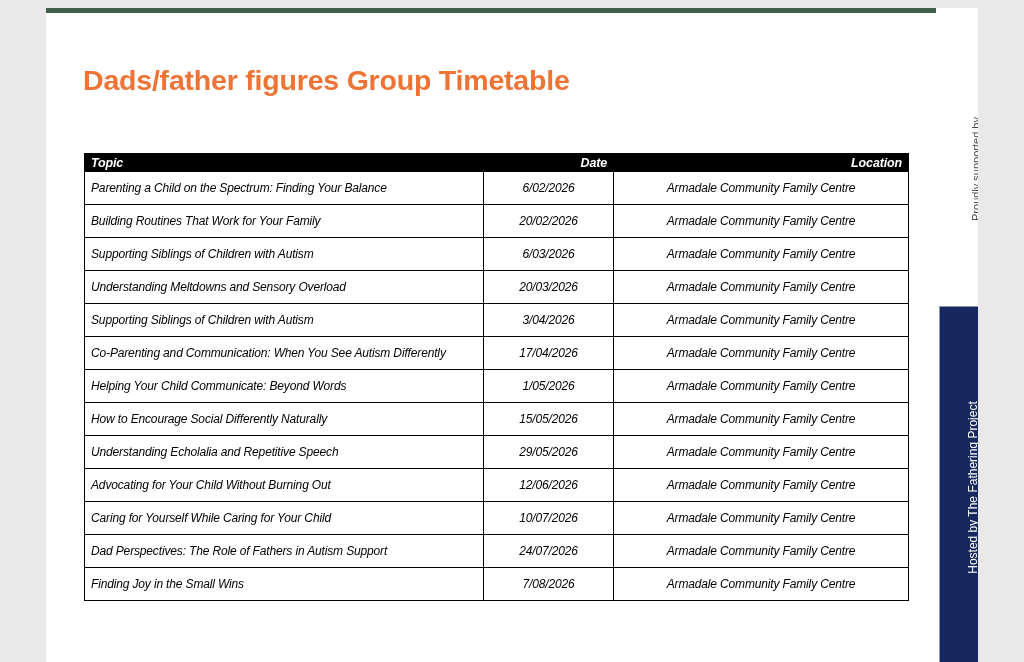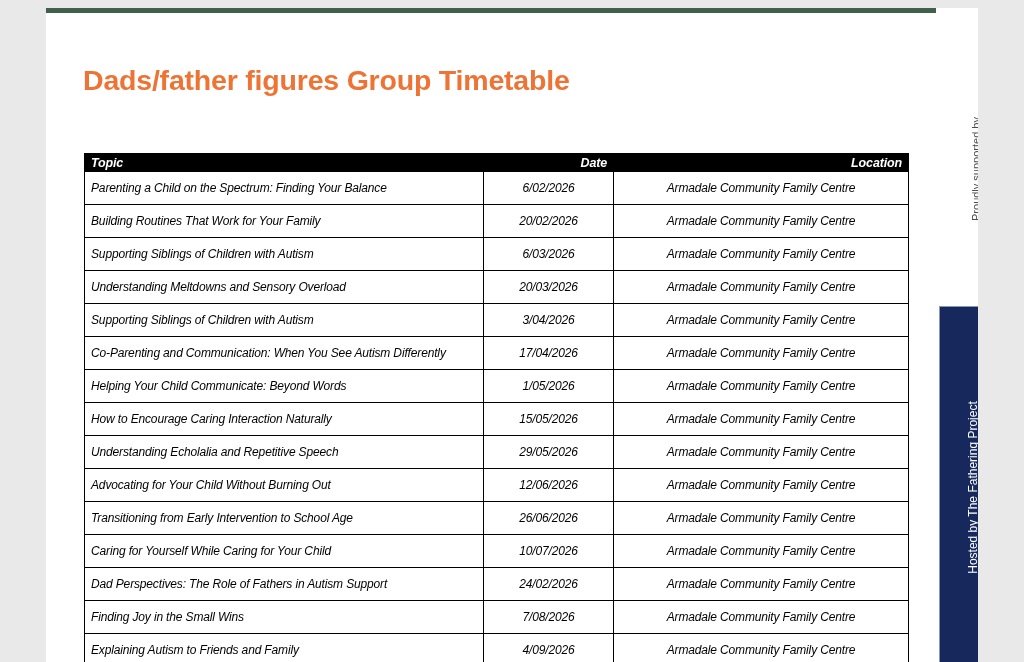--- a/index.html
+++ b/index.html
@@ -117,57 +117,47 @@
           <td class="cell-topic">Co-Parenting and Communication: When You See Autism Differently</td>
           <td class="cell-date">17/04/2026</td>
           <td class="cell-location">Armadale Community Family Centre</td>
         </tr>
         <tr>
           <td class="cell-topic">Helping Your Child Communicate: Beyond Words</td>
           <td class="cell-date">1/05/2026</td>
           <td class="cell-location">Armadale Community Family Centre</td>
         </tr>
         <tr>
-          <td class="cell-topic">How to Encourage Caring Interaction Naturally</td>
+          <td class="cell-topic">How to Encourage Social Differently Naturally</td>
           <td class="cell-date">15/05/2026</td>
           <td class="cell-location">Armadale Community Family Centre</td>
         </tr>
         <tr>
           <td class="cell-topic">Understanding Echolalia and Repetitive Speech</td>
           <td class="cell-date">29/05/2026</td>
           <td class="cell-location">Armadale Community Family Centre</td>
         </tr>
         <tr>
           <td class="cell-topic">Advocating for Your Child Without Burning Out</td>
           <td class="cell-date">12/06/2026</td>
           <td class="cell-location">Armadale Community Family Centre</td>
         </tr>
         <tr>
-          <td class="cell-topic">Transitioning from Early Intervention to School Age</td>
-          <td class="cell-date">26/06/2026</td>
-          <td class="cell-location">Armadale Community Family Centre</td>
-        </tr>
-        <tr>
           <td class="cell-topic">Caring for Yourself While Caring for Your Child</td>
           <td class="cell-date">10/07/2026</td>
           <td class="cell-location">Armadale Community Family Centre</td>
         </tr>
         <tr>
           <td class="cell-topic">Dad Perspectives: The Role of Fathers in Autism Support</td>
-          <td class="cell-date">24/02/2026</td>
+          <td class="cell-date">24/07/2026</td>
           <td class="cell-location">Armadale Community Family Centre</td>
         </tr>
         <tr>
           <td class="cell-topic">Finding Joy in the Small Wins</td>
           <td class="cell-date">7/08/2026</td>
-          <td class="cell-location">Armadale Community Family Centre</td>
-        </tr>
-        <tr>
-          <td class="cell-topic">Explaining Autism to Friends and Family</td>
-          <td class="cell-date">4/09/2026</td>
           <td class="cell-location">Armadale Community Family Centre</td>
         </tr>
       </tbody>
   </table>
 
   <div class="supported-label rot">Proudly supported by</div>
 
   <svg class="armadale-swooshes" width="62" height="96" viewBox="0 0 64 100" aria-hidden="true">
     <path style="fill:var(--logo-green,#49AE4F)" d="M58,2 C38,12 30,38 40,58 C54,48 62,24 58,2 Z"></path>
     <path style="fill:var(--logo-blue,#4AA3DE)" d="M26,14 C10,22 4,42 12,58 C24,50 30,30 26,14 Z"></path>

